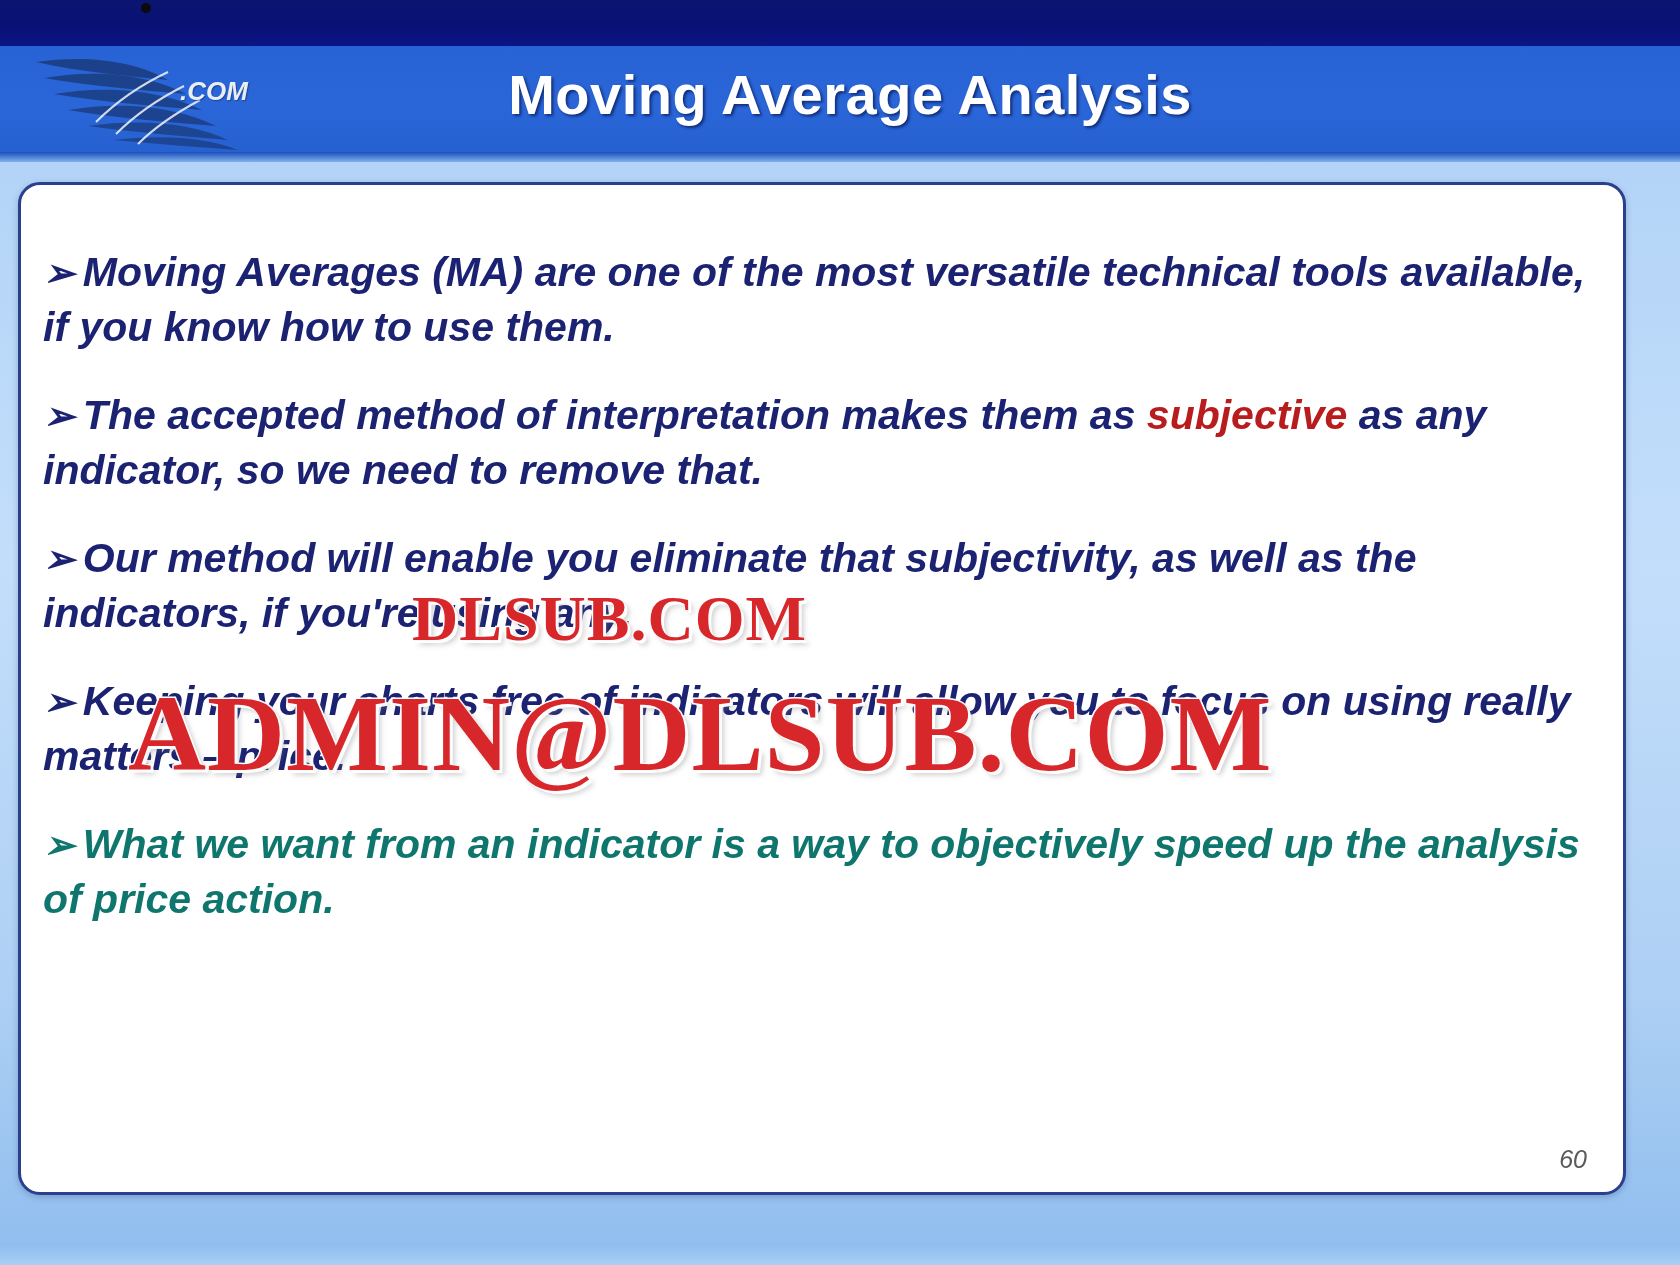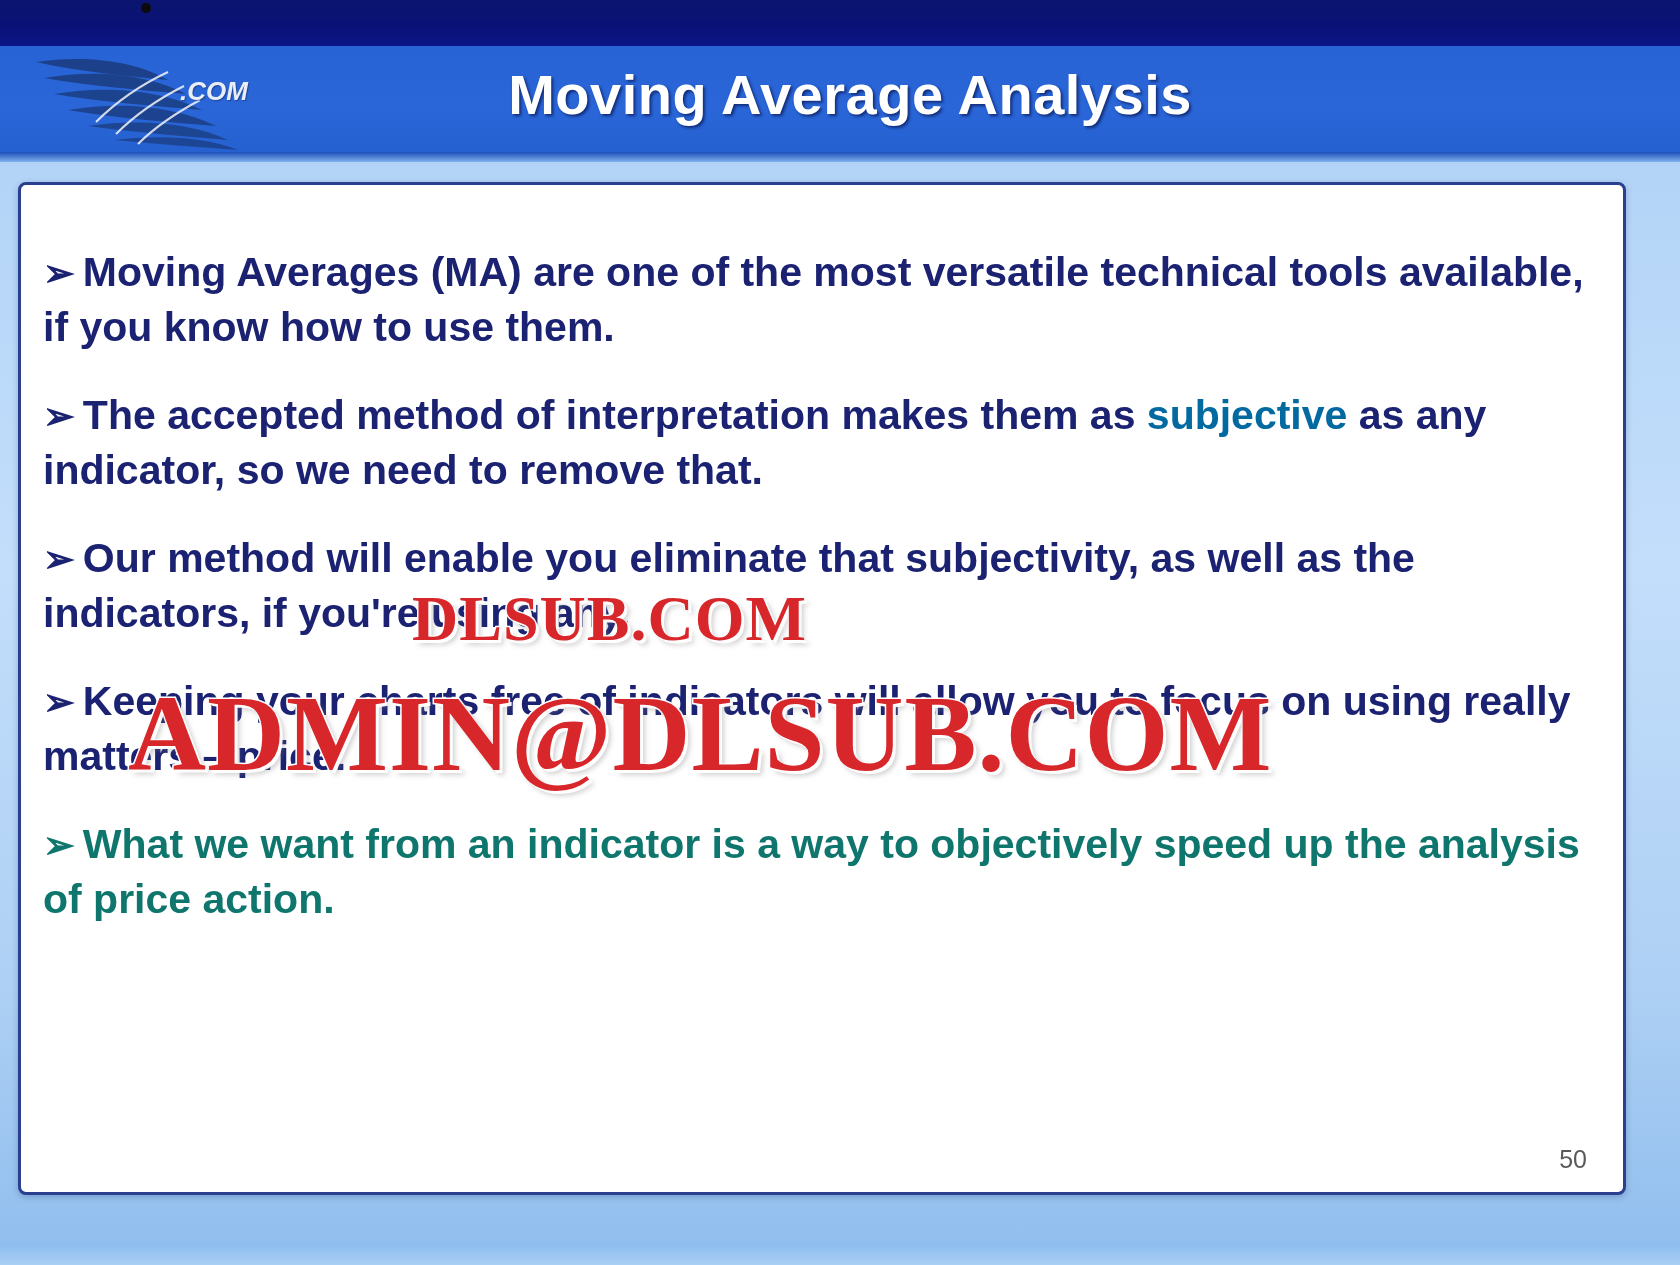--- a/index.html
+++ b/index.html
@@ -84,44 +84,45 @@
 
   
   .panel {
     position: absolute;
     left: 18px;
     top: 182px;
     width: 1608px;
     height: 1013px;
     background: #ffffff;
     border: 3px solid #2b3f8f;
-    border-radius: 8px;
+    border-radius: 22px;
     box-sizing: border-box;
     box-shadow: 0 2px 6px rgba(20,40,90,0.25);
+    font-style: italic;
   }
 
   .bullets {
     position: absolute;
     left: 22px;
     top: 60px;
     width: 1560px;
   }
   .bullet {
     font-size: 41px;
     font-weight: bold;
     line-height: 1.33;
     margin-bottom: 34px;
     color: #1b2272;
   }
   .bullet.red { color: #0f766e; }
   .bullet .arrow {
     font-size: 38px;
     margin-right: 8px;
   }
-  .bullet .hl { color: #0369a1; }
+  .bullet .hl { color: #b91c1c; }
 
   .page-num {
     position: absolute;
     right: 36px;
     bottom: 18px;
     font-size: 25px;
     color: #5a5a5a;
     font-weight: normal;
   }
 
@@ -193,21 +194,21 @@
   </div>
 
   <div class="panel">
     <div class="bullets" id="bullet-list">
         <div class="bullet"><span class="arrow">➢</span><span>Moving Averages (MA) are one of the most versatile technical tools available, if you know how to use them.</span></div>
         <div class="bullet"><span class="arrow">➢</span><span>The accepted method of interpretation makes them as </span><span class="hl">subjective</span><span> as any indicator, so we need to remove that.</span></div>
         <div class="bullet"><span class="arrow">➢</span><span>Our method will enable you eliminate that subjectivity, as well as the indicators, if you're using any.</span></div>
         <div class="bullet"><span class="arrow">➢</span><span>Keeping your charts free of indicators will allow you to focus on using really matters – price.</span></div>
         <div class="bullet red"><span class="arrow">➢</span><span>What we want from an indicator is a way to objectively speed up the analysis of price action.</span></div>
       </div>
-    <div class="page-num">50</div>
+    <div class="page-num">60</div>
   </div>
 
   <div class="wm wm-1">
     <span class="wm-inner">DLSUB.COM</span>
   </div>
   <div class="wm wm-2">
     <span class="wm-inner">ADMIN@DLSUB.COM</span>
   </div>
 
   <div class="bottom-strip"></div>

